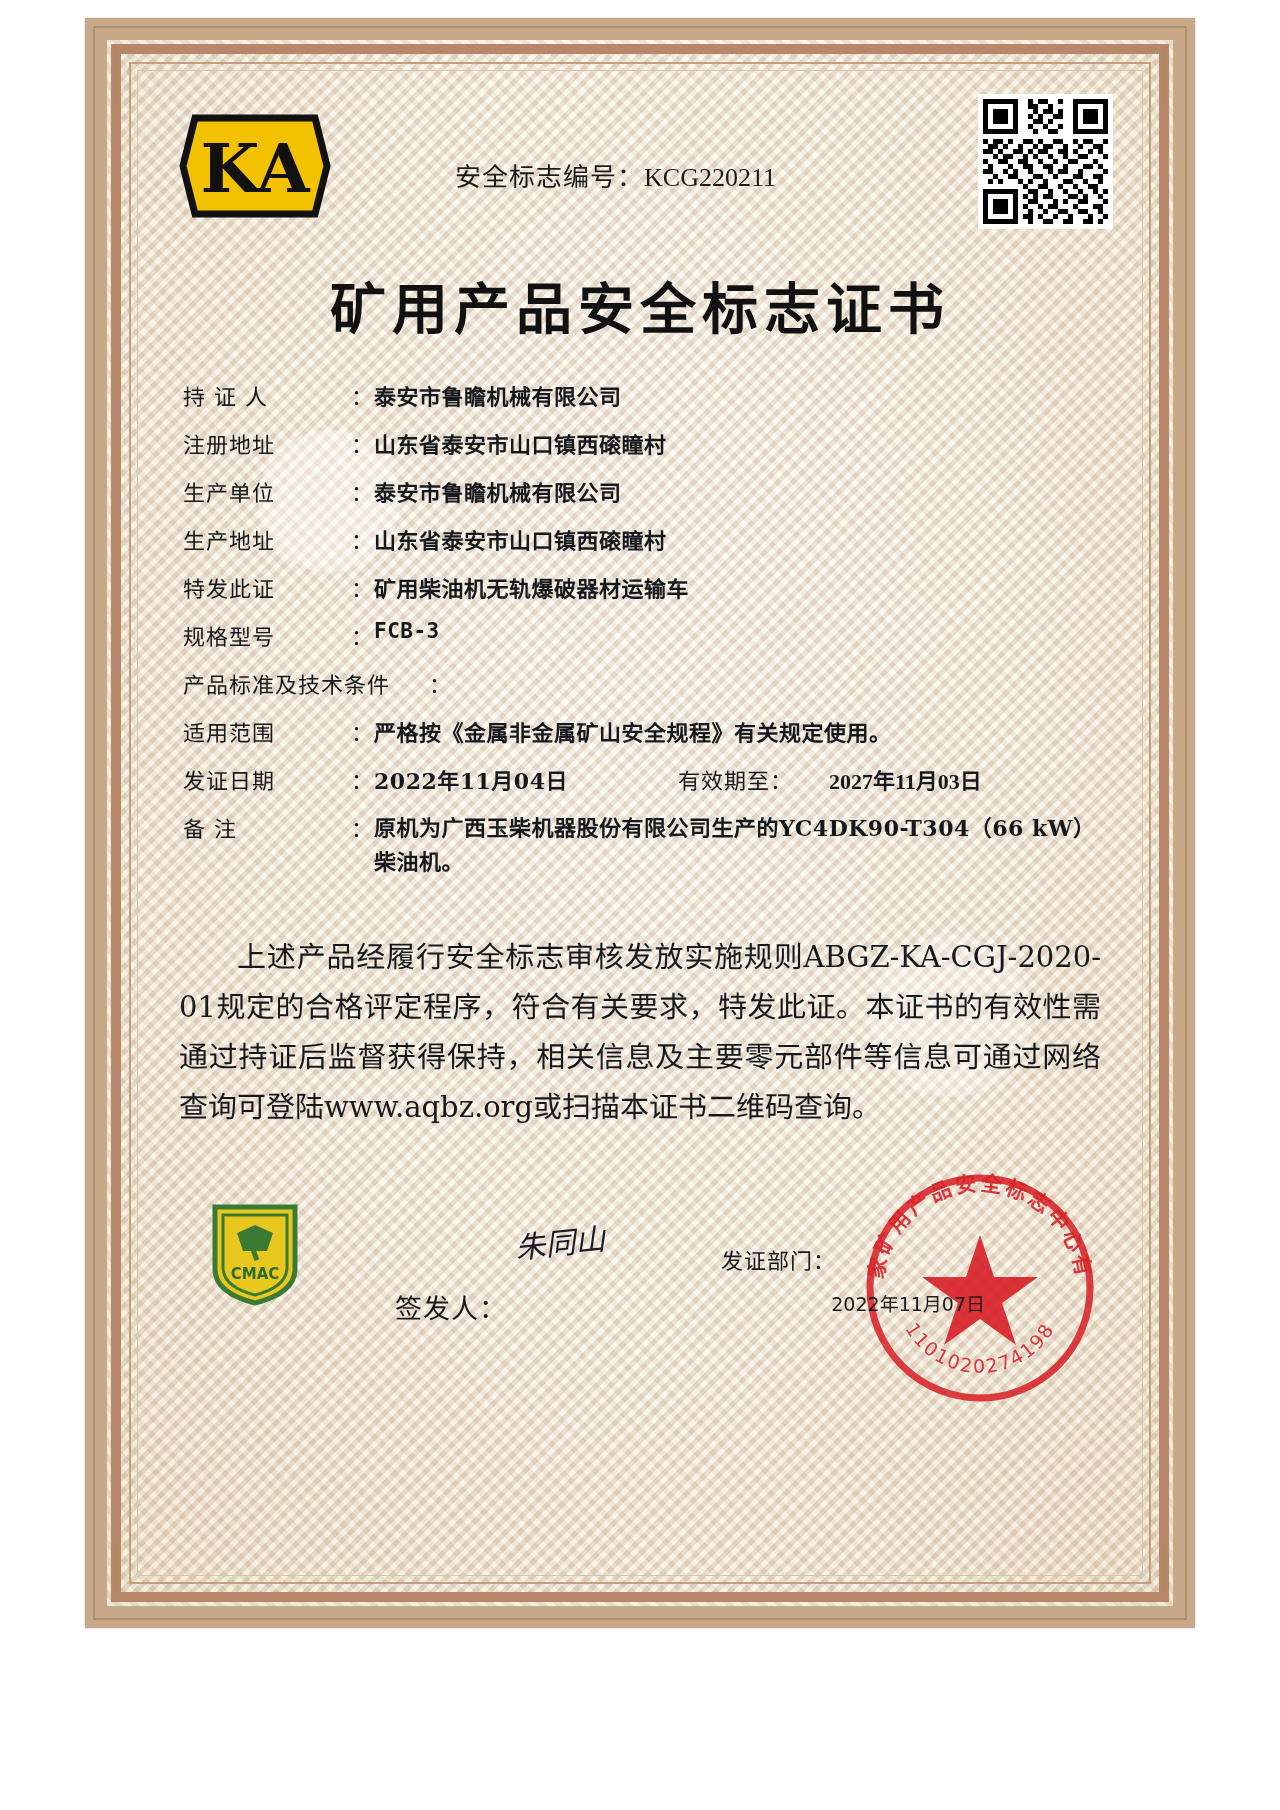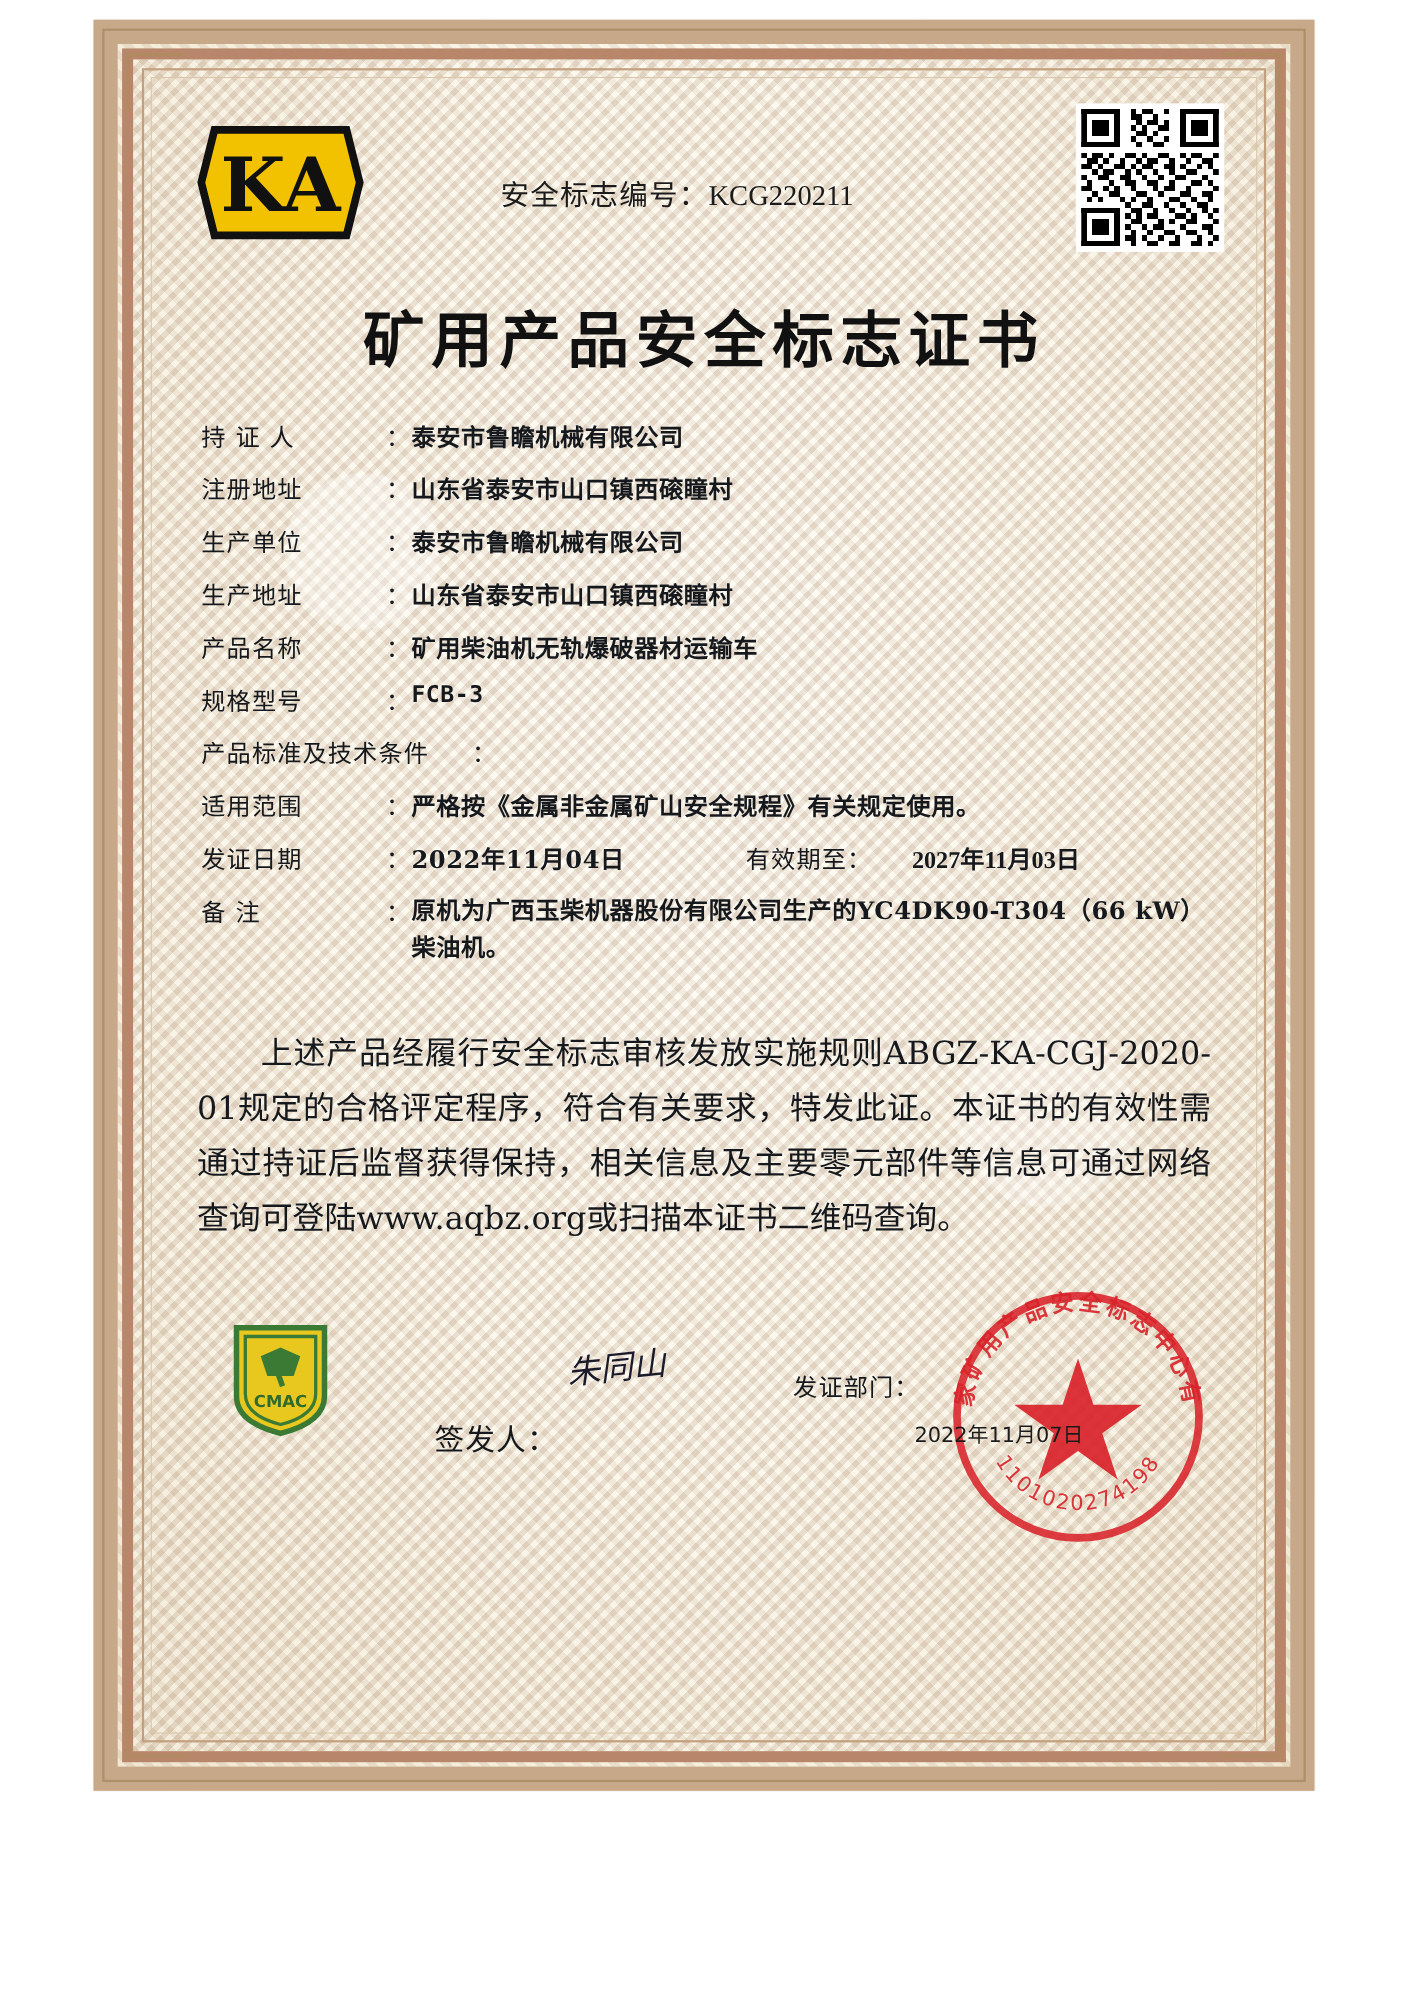--- a/index.html
+++ b/index.html
@@ -378,21 +378,21 @@
         <div class="value">泰安市鲁瞻机械有限公司</div>
       </div>
 
       <div class="row">
         <div class="label">生产地址</div>
         <div class="colon-wrap label" style="flex:0 0 22px">：</div>
         <div class="value">山东省泰安市山口镇西磙瞳村</div>
       </div>
 
       <div class="row">
-        <div class="label">产品名称</div>
+        <div class="label">特发此证</div>
         <div class="colon-wrap label" style="flex:0 0 22px">：</div>
         <div class="value">矿用柴油机无轨爆破器材运输车</div>
       </div>
 
       <div class="row">
         <div class="label">规格型号</div>
         <div class="colon-wrap label" style="flex:0 0 22px">：</div>
         <div class="value mono">FCB-3</div>
       </div>
 

